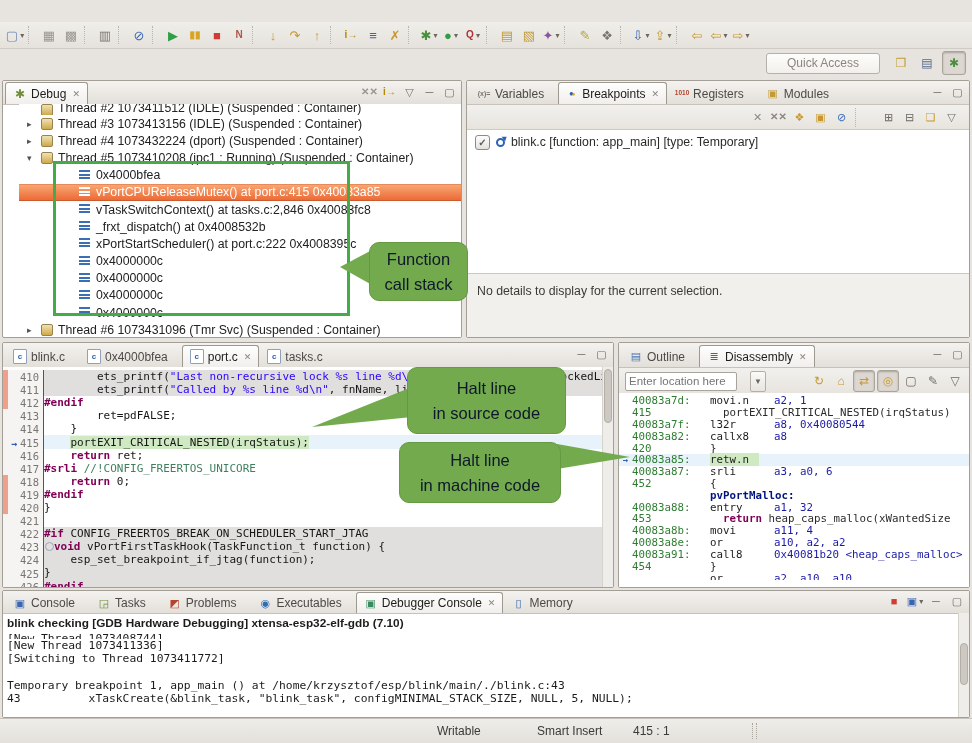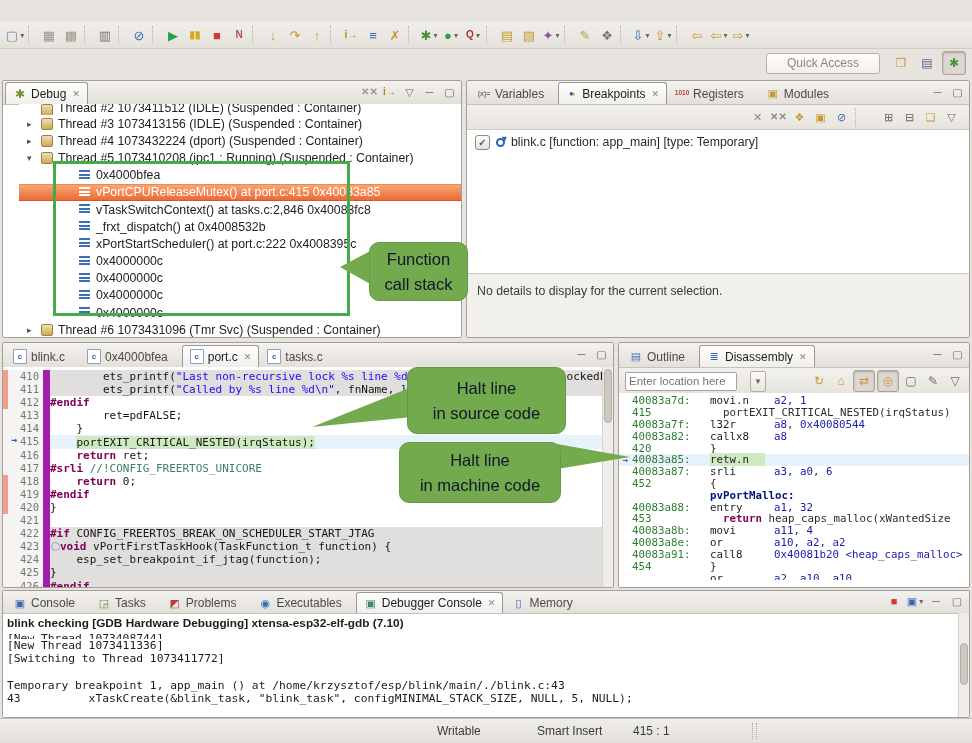--- a/index.html
+++ b/index.html
@@ -66,21 +66,21 @@
   .bptools .tbi{height:19px;min-width:19px;font-size:11px;}
   .bplist{height:143px;background:#fff;padding-top:3px;box-sizing:border-box;}
   .bprow{display:flex;align-items:center;gap:6px;padding-left:8px;height:18px;font-size:12.3px;}
   .cbx{width:13px;height:13px;border:1px solid #8f8b84;border-radius:3px;background:linear-gradient(#fdfdfd,#e4e2de);display:inline-flex;align-items:center;justify-content:center;font-size:10px;color:#5f5b54;font-weight:bold;}
   .bpico{width:9px;height:9px;border-radius:50%;border:2px solid #2f62b5;box-sizing:border-box;position:relative;}
   .bpico::after{content:"";position:absolute;left:5px;top:-5px;width:0;height:0;border-left:4px solid #2f62b5;border-top:3px solid transparent;border-bottom:3px solid transparent;transform:rotate(-35deg);}
   .bpdetails{height:67px;background:#f2f0ed;border-top:1px solid #ccc8c1;padding:10px 0 0 10px;box-sizing:border-box;color:#3c3a36;font-size:12.3px;}
   
   .codearea{position:absolute;left:0;top:24px;right:10px;bottom:0;background:#fff;overflow:hidden;font-family:"DejaVu Sans Mono",monospace;padding-top:3px;}
   .crow{display:flex;height:13.1px;align-items:center;}
-  .cgut{flex:0 0 38px;display:flex;align-items:flex-start;height:100%;background:#f5f4f2;border-right:7px solid #a21caf;}
+  .cgut{flex:0 0 38px;display:flex;align-items:flex-end;height:100%;background:#f5f4f2;border-right:1px solid #a21caf;}
   .chg{width:5px;height:100%;}
   .chg.on{background:#f0a08a;}
   .ptr{width:12px;text-align:center;font-size:10px;color:#2f62b5;font-weight:bold;line-height:1;}
   .lnum{flex:1;text-align:right;padding-right:4px;color:#787672;font-size:10.5px;}
   .ctext{flex:1;white-space:pre;font-size:11px;color:#151515;height:100%;display:flex;align-items:center;overflow:hidden;}
   .crow.grey .ctext{background:#e0dfdd;}
   .crow.halt .ctext{background:#e8f2fb;}
   .ctext .k{color:#7f0055;font-weight:bold;}
   .ctext .s{color:#2a00ff;}
   .ctext .m{color:#3f7f5f;}
@@ -95,21 +95,21 @@
   .combo{width:14px;height:19px;border:1px solid #b3aea6;border-radius:2px;background:linear-gradient(#fbfaf8,#e8e5df);font-size:8px;color:#6b675f;display:inline-flex;align-items:center;justify-content:center;}
   .dtools .tbi{height:20px;min-width:20px;font-size:12px;}
   .dasm{position:absolute;left:0;top:50px;right:0;bottom:0;background:#fff;font-family:"DejaVu Sans Mono",monospace;font-size:10.8px;overflow:hidden;padding-top:2px;}
   .drow{display:flex;height:11.8px;align-items:center;white-space:pre;}
   .drow.halt{background:#e8f2fb;}
   .drow.partial{height:8px;overflow:hidden;align-items:flex-start;}
   .dptr{flex:0 0 13px;text-align:center;color:#2f62b5;font-weight:bold;font-size:9px;}
   .daddr{flex:0 0 78px;color:#2e7d32;}
   .dbody{flex:1;overflow:hidden;}
   .dmn{display:inline-block;min-width:64px;color:#1c1c1c;}
-  .dmn.hl{background:#cfe9c2;min-width:0;padding-right:16px;}
+  .dmn.hl{background:#cfe9c2;min-width:0;padding-right:10px;}
   .dop{color:#1a1aa6;}
   .dlabel{color:#00137f;font-weight:bold;}
   .dkw{color:#7f0055;font-weight:bold;}
   
   .con-tabbar{height:22px;}
   .conhead{height:17px;background:#fff;border-bottom:1px solid #eceae6;font-size:11.8px;font-weight:bold;color:#1d1c1a;padding:2px 0 0 4px;}
   .conout{position:absolute;left:0;top:41px;right:10px;bottom:0;background:#fff;overflow:hidden;font-family:"DejaVu Sans Mono",monospace;font-size:11.3px;color:#1b1b1b;padding-left:4px;}
   .cline{height:13.2px;white-space:pre;}
   .cline.clip{height:7px;overflow:hidden;}
   .contools{position:absolute;right:3px;top:1px;display:flex;align-items:center;gap:3px;}

